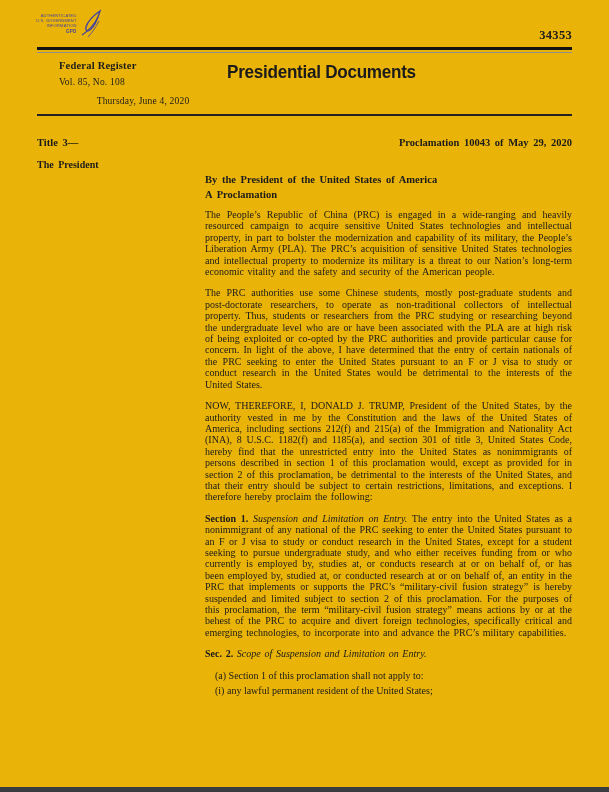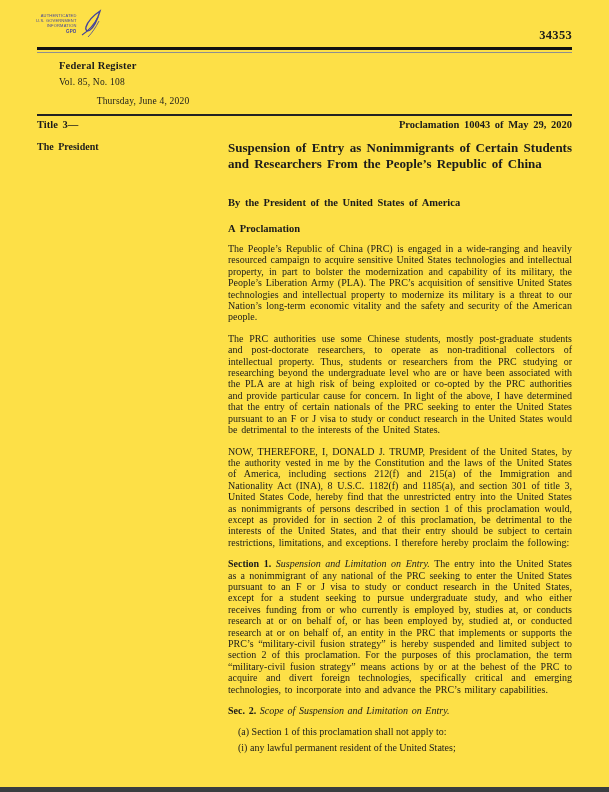--- a/index.html
+++ b/index.html
@@ -1,21 +1,21 @@
 <!DOCTYPE html>
 <html><head>
 <meta charset="utf-8">
 <style>
   html, body { margin: 0; padding: 0; background: #ffffff; }
   .page {
     position: relative;
     width: 609px;
     height: 792px;
     margin: 0 auto;
-    background: #fde047;
+    background: #eab308;
     overflow: hidden;
     font-family: "Liberation Serif", "DejaVu Serif", serif;
     color: #1b1b1b;
   }
 
   
   .gpo-logo {
     position: absolute;
     top: 9px; left: 36px;
     display: flex; align-items: flex-start;
@@ -63,40 +63,39 @@
     transform-origin: left top;
     white-space: nowrap;
     margin-top: 1px;
   }
 
   
   .main {
     display: grid;
     grid-template-columns: 168px 1fr;
     margin: 0 37px;
-    padding-top: 3px;
-    gap: 23px;
+    padding-top: 21px;
   }
   .label-col { grid-column: 1; }
   .body-col  { grid-column: 2; }
 
   .title3-label { font-weight: bold; font-size: 10.5px; word-spacing: 2px; }
   .president-label { font-weight: bold; font-size: 10px; margin-top: 11px; word-spacing: 2px; }
 
   .proc-line { font-weight: bold; font-size: 10.5px; word-spacing: 2px; text-align: right; }
   .doc-title {
     font-weight: bold;
     font-size: 13px;
     line-height: 15.5px;
     margin-top: 10px;
     text-align: justify;
     word-spacing: 2px;
   }
   .byline { font-weight: bold; font-size: 10.5px; margin-top: 26px; word-spacing: 2px; }
-  .proc-heading { font-weight: bold; font-size: 10.5px; margin-top: 15px; word-spacing: 2px; }
+  .proc-heading { font-weight: bold; font-size: 10.5px; margin-top: 4px; word-spacing: 2px; }
 
   .para {
     font-size: 10px;
     line-height: 11.4px;
     text-align: justify;
     word-spacing: 1.2px;
     margin-top: 0;
   }
   .para:first-of-type { margin-top: 9px; }
   .sec-label { font-weight: bold; }
@@ -140,34 +139,36 @@
     <div class="rule-black"></div>
     <div class="rule-gray"></div>
   </div>
 
   <div class="masthead">
     <div class="masthead-left">
       <div class="fr-title">Federal Register</div>
       <div class="fr-vol">Vol. 85, No. 108</div>
       <div class="fr-date">Thursday, June 4, 2020</div>
     </div>
+    <div class="masthead-right">
+      <div class="pd-heading">Presidential Documents</div>
+    </div>
   </div>
 
   <div class="rule-single"></div>
 
   <div class="main">
 
     <div class="label-col">
       <div class="title3-label">Title 3—</div>
       <div class="president-label">The President</div>
     </div>
 
     <div class="body-col">
       <div class="proc-line">Proclamation 10043 of May 29, 2020</div>
-      <div class="doc-title">Suspension of Entry as Nonimmigrants of Certain Students and Researchers From the People’s Republic of China</div>
       <div class="byline">By the President of the United States of America</div>
       <div class="proc-heading">A Proclamation</div>
 
       <p class="para">The People’s Republic of China (PRC) is engaged in a wide-ranging and heavily resourced campaign to acquire sensitive United States technologies and intellectual property, in part to bolster the modernization and capability of its military, the People’s Liberation Army (PLA). The PRC’s acquisition of sensitive United States technologies and intellectual property to modernize its military is a threat to our Nation’s long-term economic vitality and the safety and security of the American people.</p>
       <p class="para">The PRC authorities use some Chinese students, mostly post-graduate students and post-doctorate researchers, to operate as non-traditional collectors of intellectual property. Thus, students or researchers from the PRC studying or researching beyond the undergraduate level who are or have been associated with the PLA are at high risk of being exploited or co-opted by the PRC authorities and provide particular cause for concern. In light of the above, I have determined that the entry of certain nationals of the PRC seeking to enter the United States pursuant to an F or J visa to study or conduct research in the United States would be detrimental to the interests of the United States.</p>
       <p class="para">NOW, THEREFORE, I, DONALD J. TRUMP, President of the United States, by the authority vested in me by the Constitution and the laws of the United States of America, including sections 212(f) and 215(a) of the Immigration and Nationality Act (INA), 8 U.S.C. 1182(f) and 1185(a), and section 301 of title 3, United States Code, hereby find that the unrestricted entry into the United States as nonimmigrants of persons described in section 1 of this proclamation would, except as provided for in section 2 of this proclamation, be detrimental to the interests of the United States, and that their entry should be subject to certain restrictions, limitations, and exceptions. I therefore hereby proclaim the following:</p>
 
       <p class="para"><span class="sec-label">Section 1.</span> <span class="sec-title">Suspension and Limitation on Entry.</span> <span>The entry into the United States as a nonimmigrant of any national of the PRC seeking to enter the United States pursuant to an F or J visa to study or conduct research in the United States, except for a student seeking to pursue undergraduate study, and who either receives funding from or who currently is employed by, studies at, or conducts research at or on behalf of, or has been employed by, studied at, or conducted research at or on behalf of, an entity in the PRC that implements or supports the PRC’s “military-civil fusion strategy” is hereby suspended and limited subject to section 2 of this proclamation. For the purposes of this proclamation, the term “military-civil fusion strategy” means actions by or at the behest of the PRC to acquire and divert foreign technologies, specifically critical and emerging technologies, to incorporate into and advance the PRC’s military capabilities.</span></p>
 
       <p class="para"><span class="sec-label">Sec. 2.</span> <span class="sec-title">Scope of Suspension and Limitation on Entry.</span></p>

